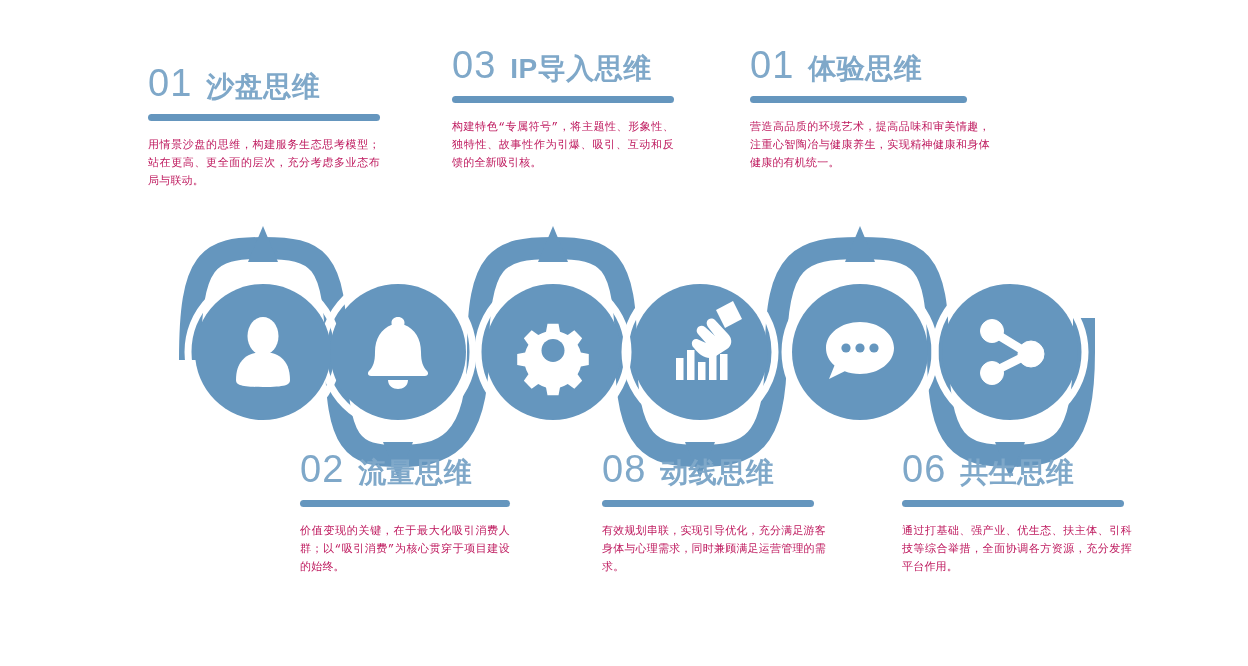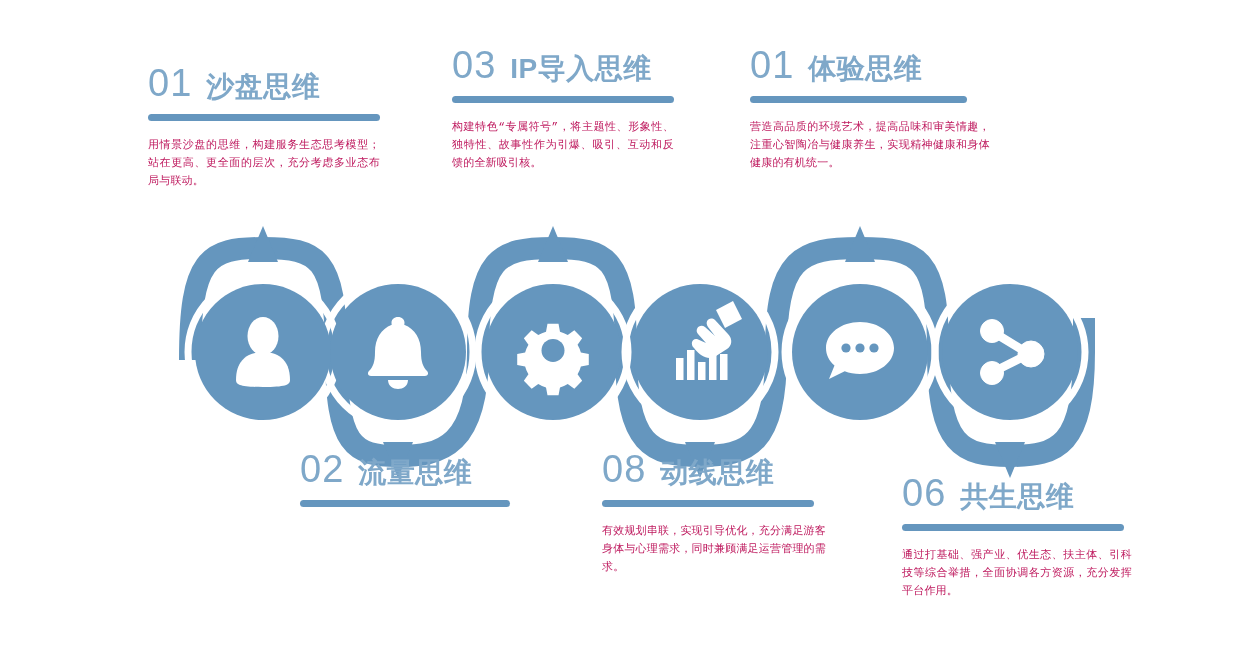--- a/index.html
+++ b/index.html
@@ -72,21 +72,21 @@
     text-justify: inter-ideograph;
     font-family: Liberation Mono, monospace;
   }
 
   
   .card.c1 { left: 148px; top: 46px;  width: 232px; margin-top: 18px; }
   .card.c3 { left: 452px; top: 46px;  width: 222px; }
   .card.c5 { left: 750px; top: 46px;  width: 240px; }
   .card.c2 { left: 300px; top: 450px; width: 210px; }
   .card.c4 { left: 602px; top: 450px; width: 224px; }
-  .card.c6 { left: 902px; top: 450px; width: 230px; margin-top: 24px; }
+  .card.c6 { left: 902px; top: 450px; width: 230px; }
 
   .card.c1 .card-rule { width: 232px; }
   .card.c3 .card-rule { width: 222px; }
   .card.c5 .card-rule { width: 217px; }
   .card.c2 .card-rule { width: 210px; }
   .card.c4 .card-rule { width: 212px; }
   .card.c6 .card-rule { width: 222px; }
 </style>
 </head>
 <body>
@@ -245,20 +245,21 @@
     <div class="card-rule"></div>
     <div class="card-body">营造高品质的环境艺术，提高品味和审美情趣，注重心智陶冶与健康养生，实现精神健康和身体健康的有机统一。</div>
   </div>
 
   <div class="card c2">
     <div class="card-head">
       <span class="card-num">02</span>
       <span class="card-title">流量思维</span>
     </div>
     <div class="card-rule"></div>
+    <div class="card-body">价值变现的关键，在于最大化吸引消费人群；以“吸引消费”为核心贯穿于项目建设的始终。</div>
   </div>
 
   <div class="card c4">
     <div class="card-head">
       <span class="card-num">08</span>
       <span class="card-title">动线思维</span>
     </div>
     <div class="card-rule"></div>
     <div class="card-body">有效规划串联，实现引导优化，充分满足游客身体与心理需求，同时兼顾满足运营管理的需求。</div>
   </div>

